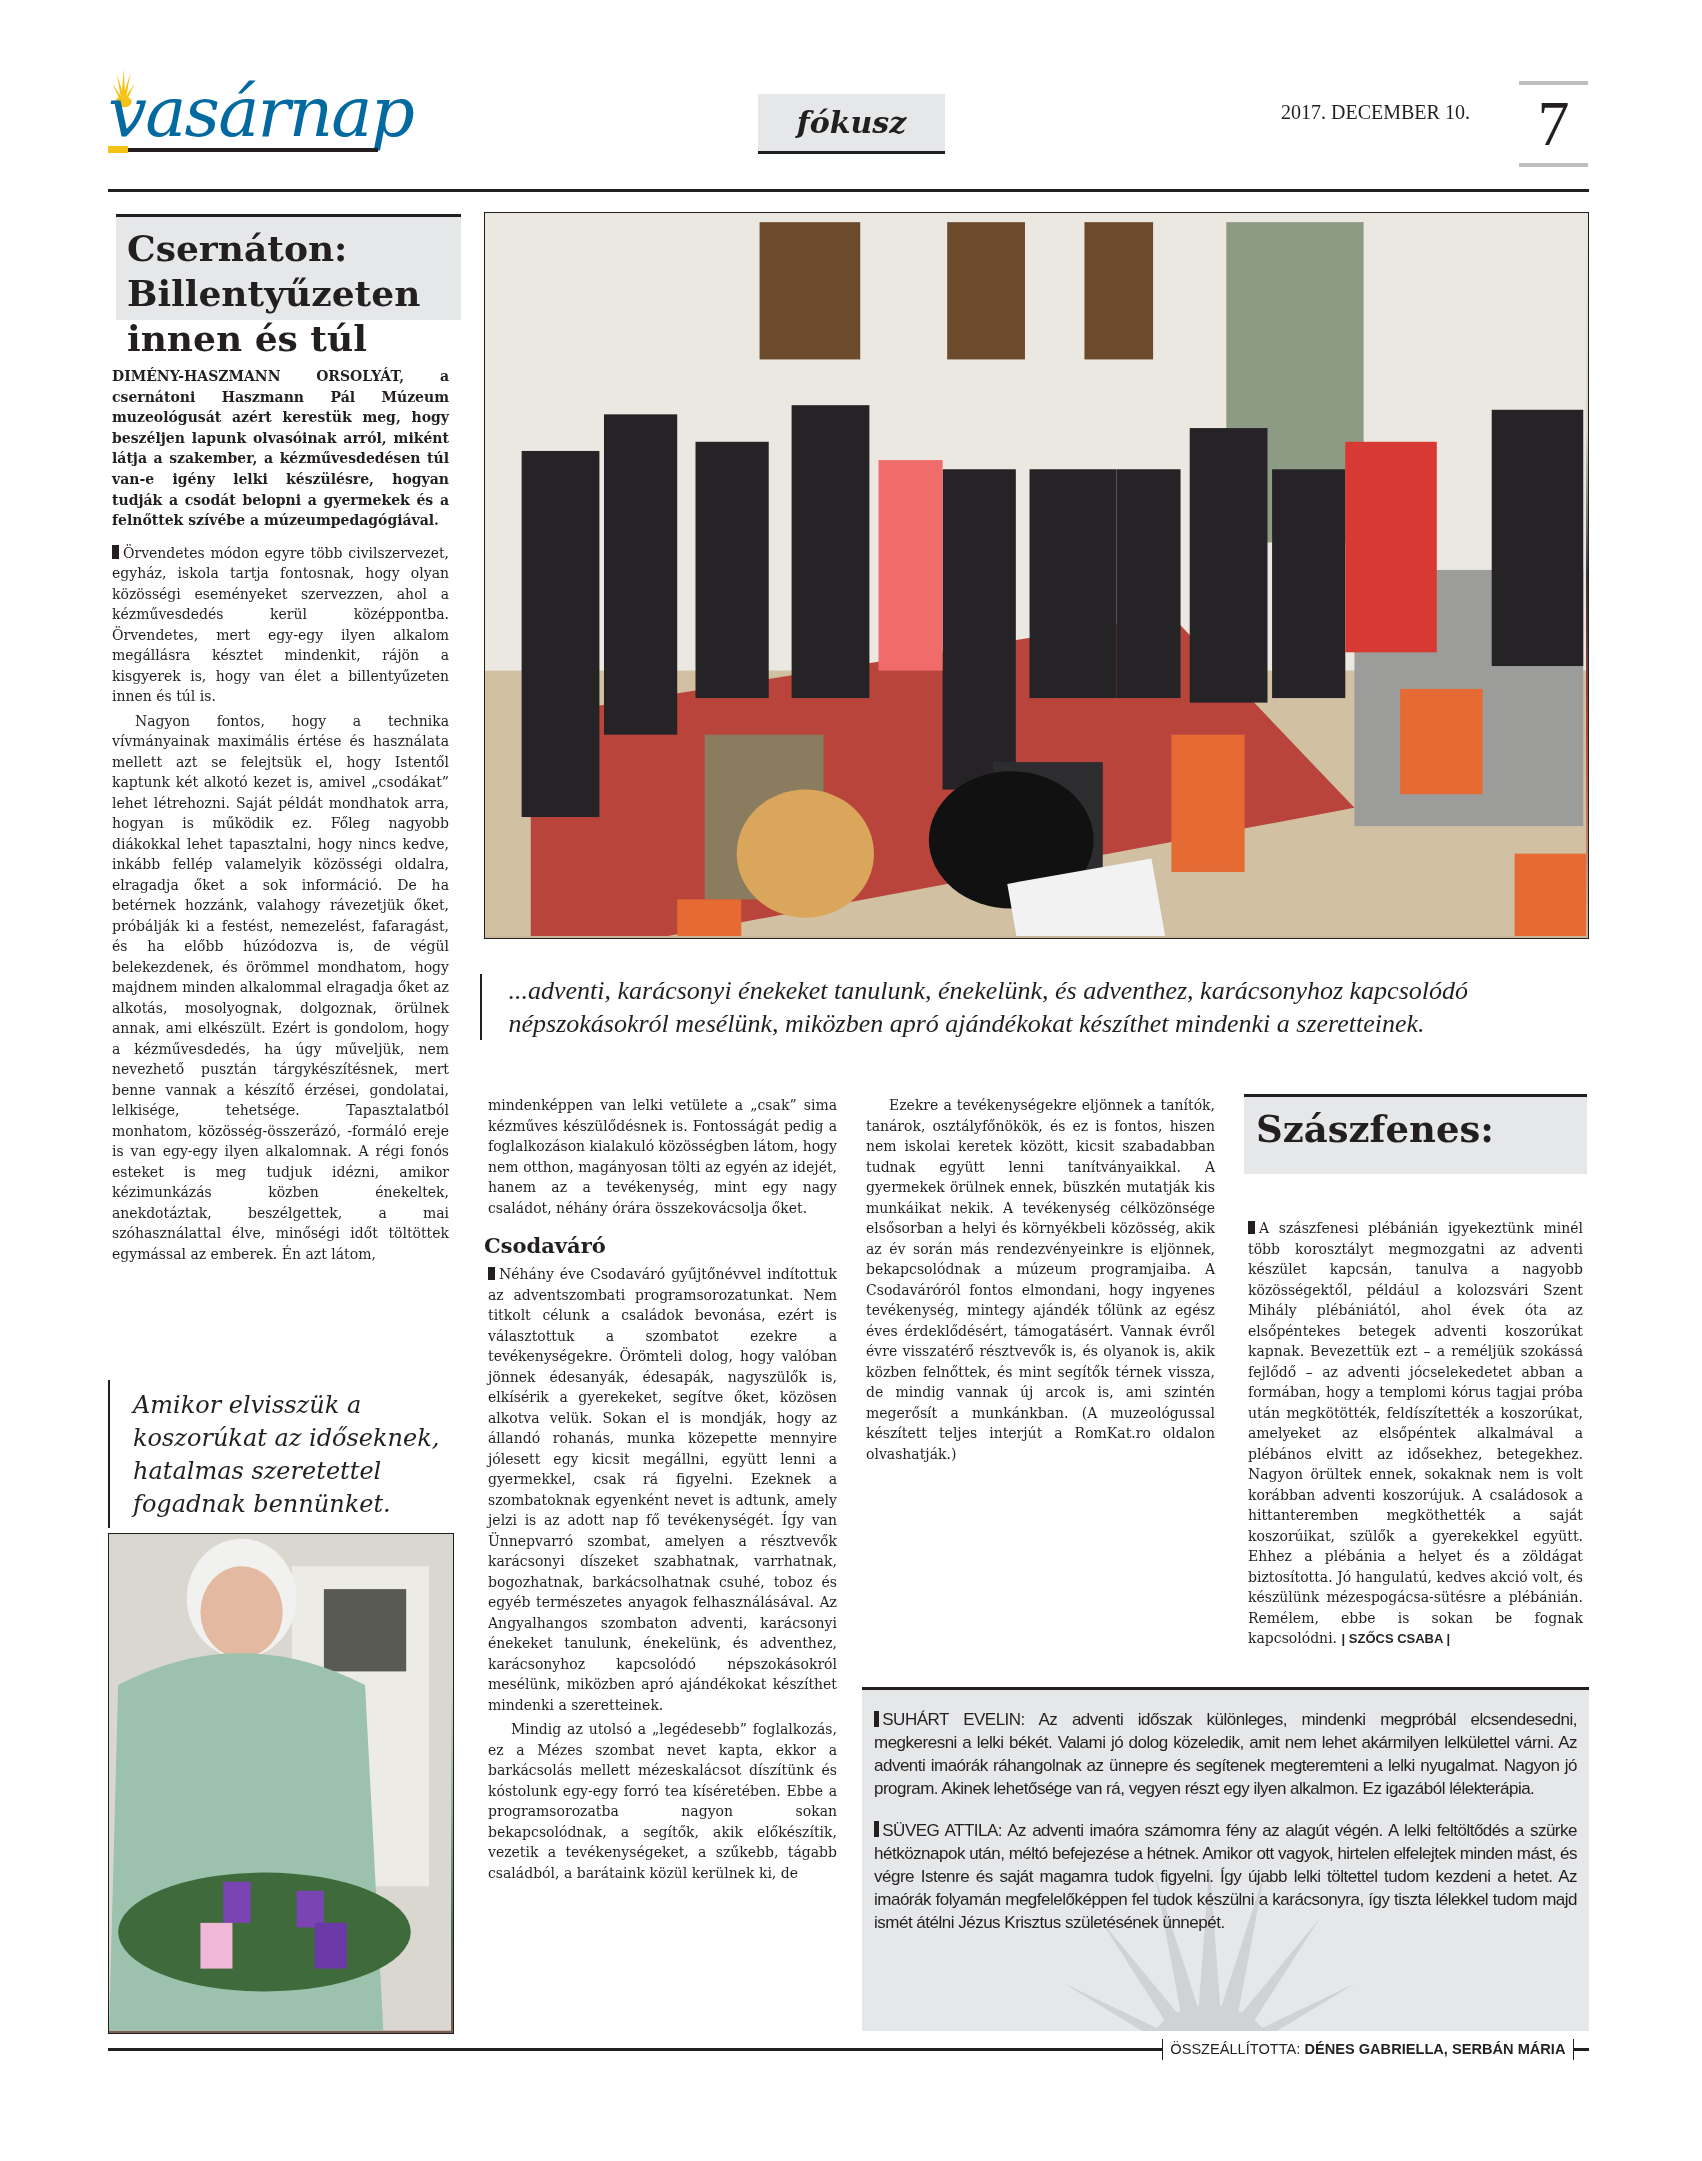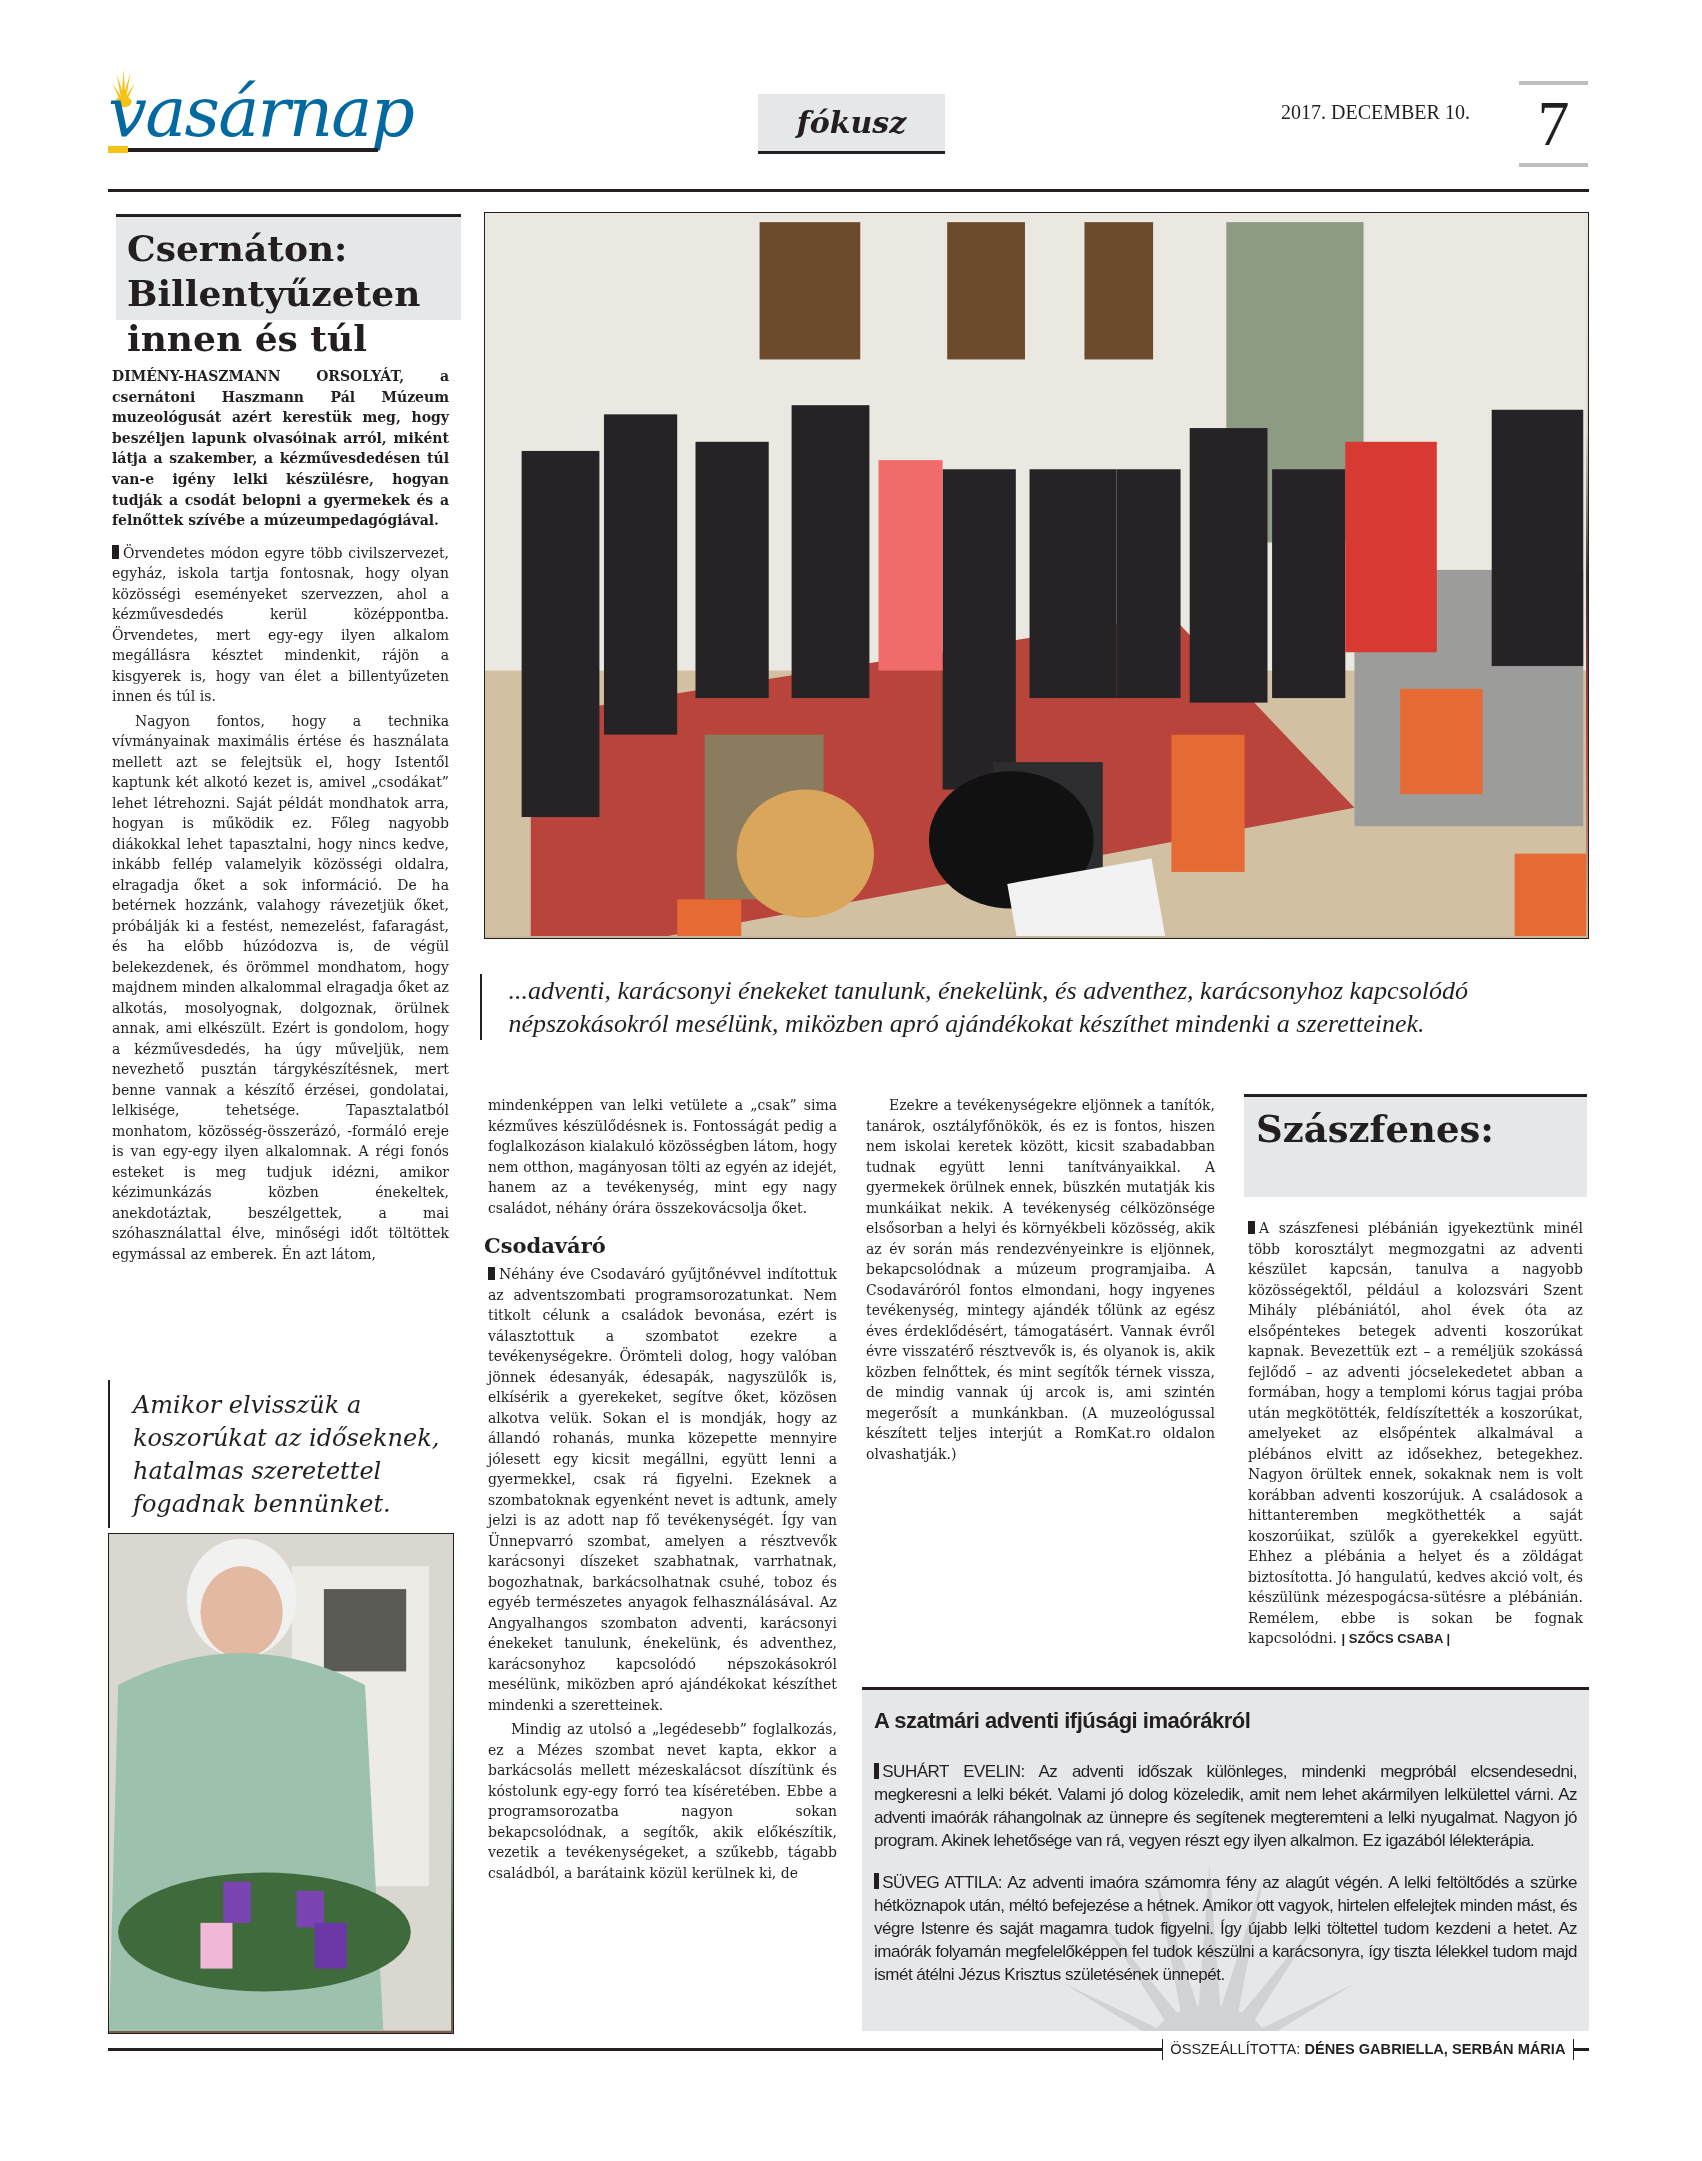--- a/index.html
+++ b/index.html
@@ -13,21 +13,21 @@
   .logo-sq{position:absolute;left:0;top:77px;width:20px;height:7.3px;background:#f4c315;}
   .section{left:758px;top:94px;width:187px;height:57px;background:#e6e7e8;border-bottom:3.7px solid #231f20;display:flex;align-items:center;justify-content:center;}
   .section span{font-style:italic;font-weight:bold;font-size:30px;}
   .date{left:1281px;top:101px;width:192px;font-family:"Liberation Serif",serif;font-size:20px;}
   .pagenum{left:1519px;top:81px;width:69px;height:78px;border-top:4.6px solid #bcbec0;border-bottom:4.6px solid #bcbec0;font-family:"Liberation Serif",serif;font-size:64px;text-align:center;line-height:78px;}
   .topline{left:108px;top:189px;width:1481px;height:2.7px;background:#231f20;}
   
   .hbox{background:#e6e7e8;border-top:3.7px solid #231f20;}
   .h1{left:116px;top:214px;width:345px;height:106px;padding:9.2px 11px;box-sizing:border-box;}
   .h1 div{font-family:"DejaVu Serif",serif;font-weight:bold;font-size:36px;line-height:45px;}
-  .h2{left:1244px;top:1094px;width:343px;height:103px;padding:9.2px 12px;box-sizing:border-box;}
+  .h2{left:1244px;top:1094px;width:343px;height:80px;padding:9.2px 12px;box-sizing:border-box;}
   .h2 div{font-family:"DejaVu Serif",serif;font-weight:bold;font-size:37px;line-height:46px;}
   
   .col{font-family:"DejaVu Serif",serif;font-size:14px;line-height:20.5px;text-align:justify;hyphens:manual;}
   .col p{margin:4px;text-indent:0;}
   .col p.ind{text-indent:23px;}
   .lead{font-weight:bold;font-size:14px;line-height:20.6px;}
   .bul{display:inline-block;width:7.3px;height:13.7px;background:#231f20;margin-right:3.7px;vertical-align:-1.4px;}
   .subhead{font-weight:bold;font-size:21px;margin:18.3px 0 7.3px 0;}
   
   .q1{left:108px;top:1380px;width:339px;border-left:2.3px solid #231f20;padding:9.2px 0 7.3px 23px;box-sizing:border-box;font-style:italic;font-size:24px;line-height:33px;}
@@ -168,21 +168,20 @@
       <polygon points="320,0 345,330 295,330"></polygon>
       <polygon points="200,20 300,330 260,340"></polygon>
       <polygon points="440,20 380,340 340,330"></polygon>
       <polygon points="80,120 270,350 240,370"></polygon>
       <polygon points="560,120 400,370 370,350"></polygon>
       <polygon points="0,260 250,380 230,400"></polygon>
       <polygon points="640,260 410,400 390,380"></polygon>
       <ellipse cx="320" cy="400" rx="130" ry="90"></ellipse>
     </g>
   </svg>
-  <h3>A szatmári adventi ifjúsági imaórákról</h3>
   <p><span class="bul"></span><span>SUHÁRT EVELIN:</span> <span>Az adventi időszak különleges, mindenki megpróbál elcsendesedni, megkeresni a lelki békét. Valami jó dolog közeledik, amit nem lehet akármilyen lelkülettel várni. Az adventi imaórák ráhangolnak az ünnepre és segítenek megteremteni a lelki nyugalmat. Nagyon jó program. Akinek lehetősége van rá, vegyen részt egy ilyen alkalmon. Ez igazából lélekterápia.</span></p>
   <p><span class="bul"></span><span>SÜVEG ATTILA:</span> <span>Az adventi imaóra számomra fény az alagút végén. A lelki feltöltődés a szürke hétköznapok után, méltó befejezése a hétnek. Amikor ott vagyok, hirtelen elfelejtek minden mást, és végre Istenre és saját magamra tudok figyelni. Így újabb lelki töltettel tudom kezdeni a hetet. Az imaórák folyamán megfelelőképpen fel tudok készülni a karácsonyra, így tiszta lélekkel tudom majd ismét átélni Jézus Krisztus születésének ünnepét.</span></p>
 </div>
 
 <div class="abs credit-line"></div>
 <div class="abs credit">
   <span>ÖSSZEÁLLÍTOTTA:</span>
   <b>DÉNES GABRIELLA, SERBÁN MÁRIA</b>
 </div>
 

